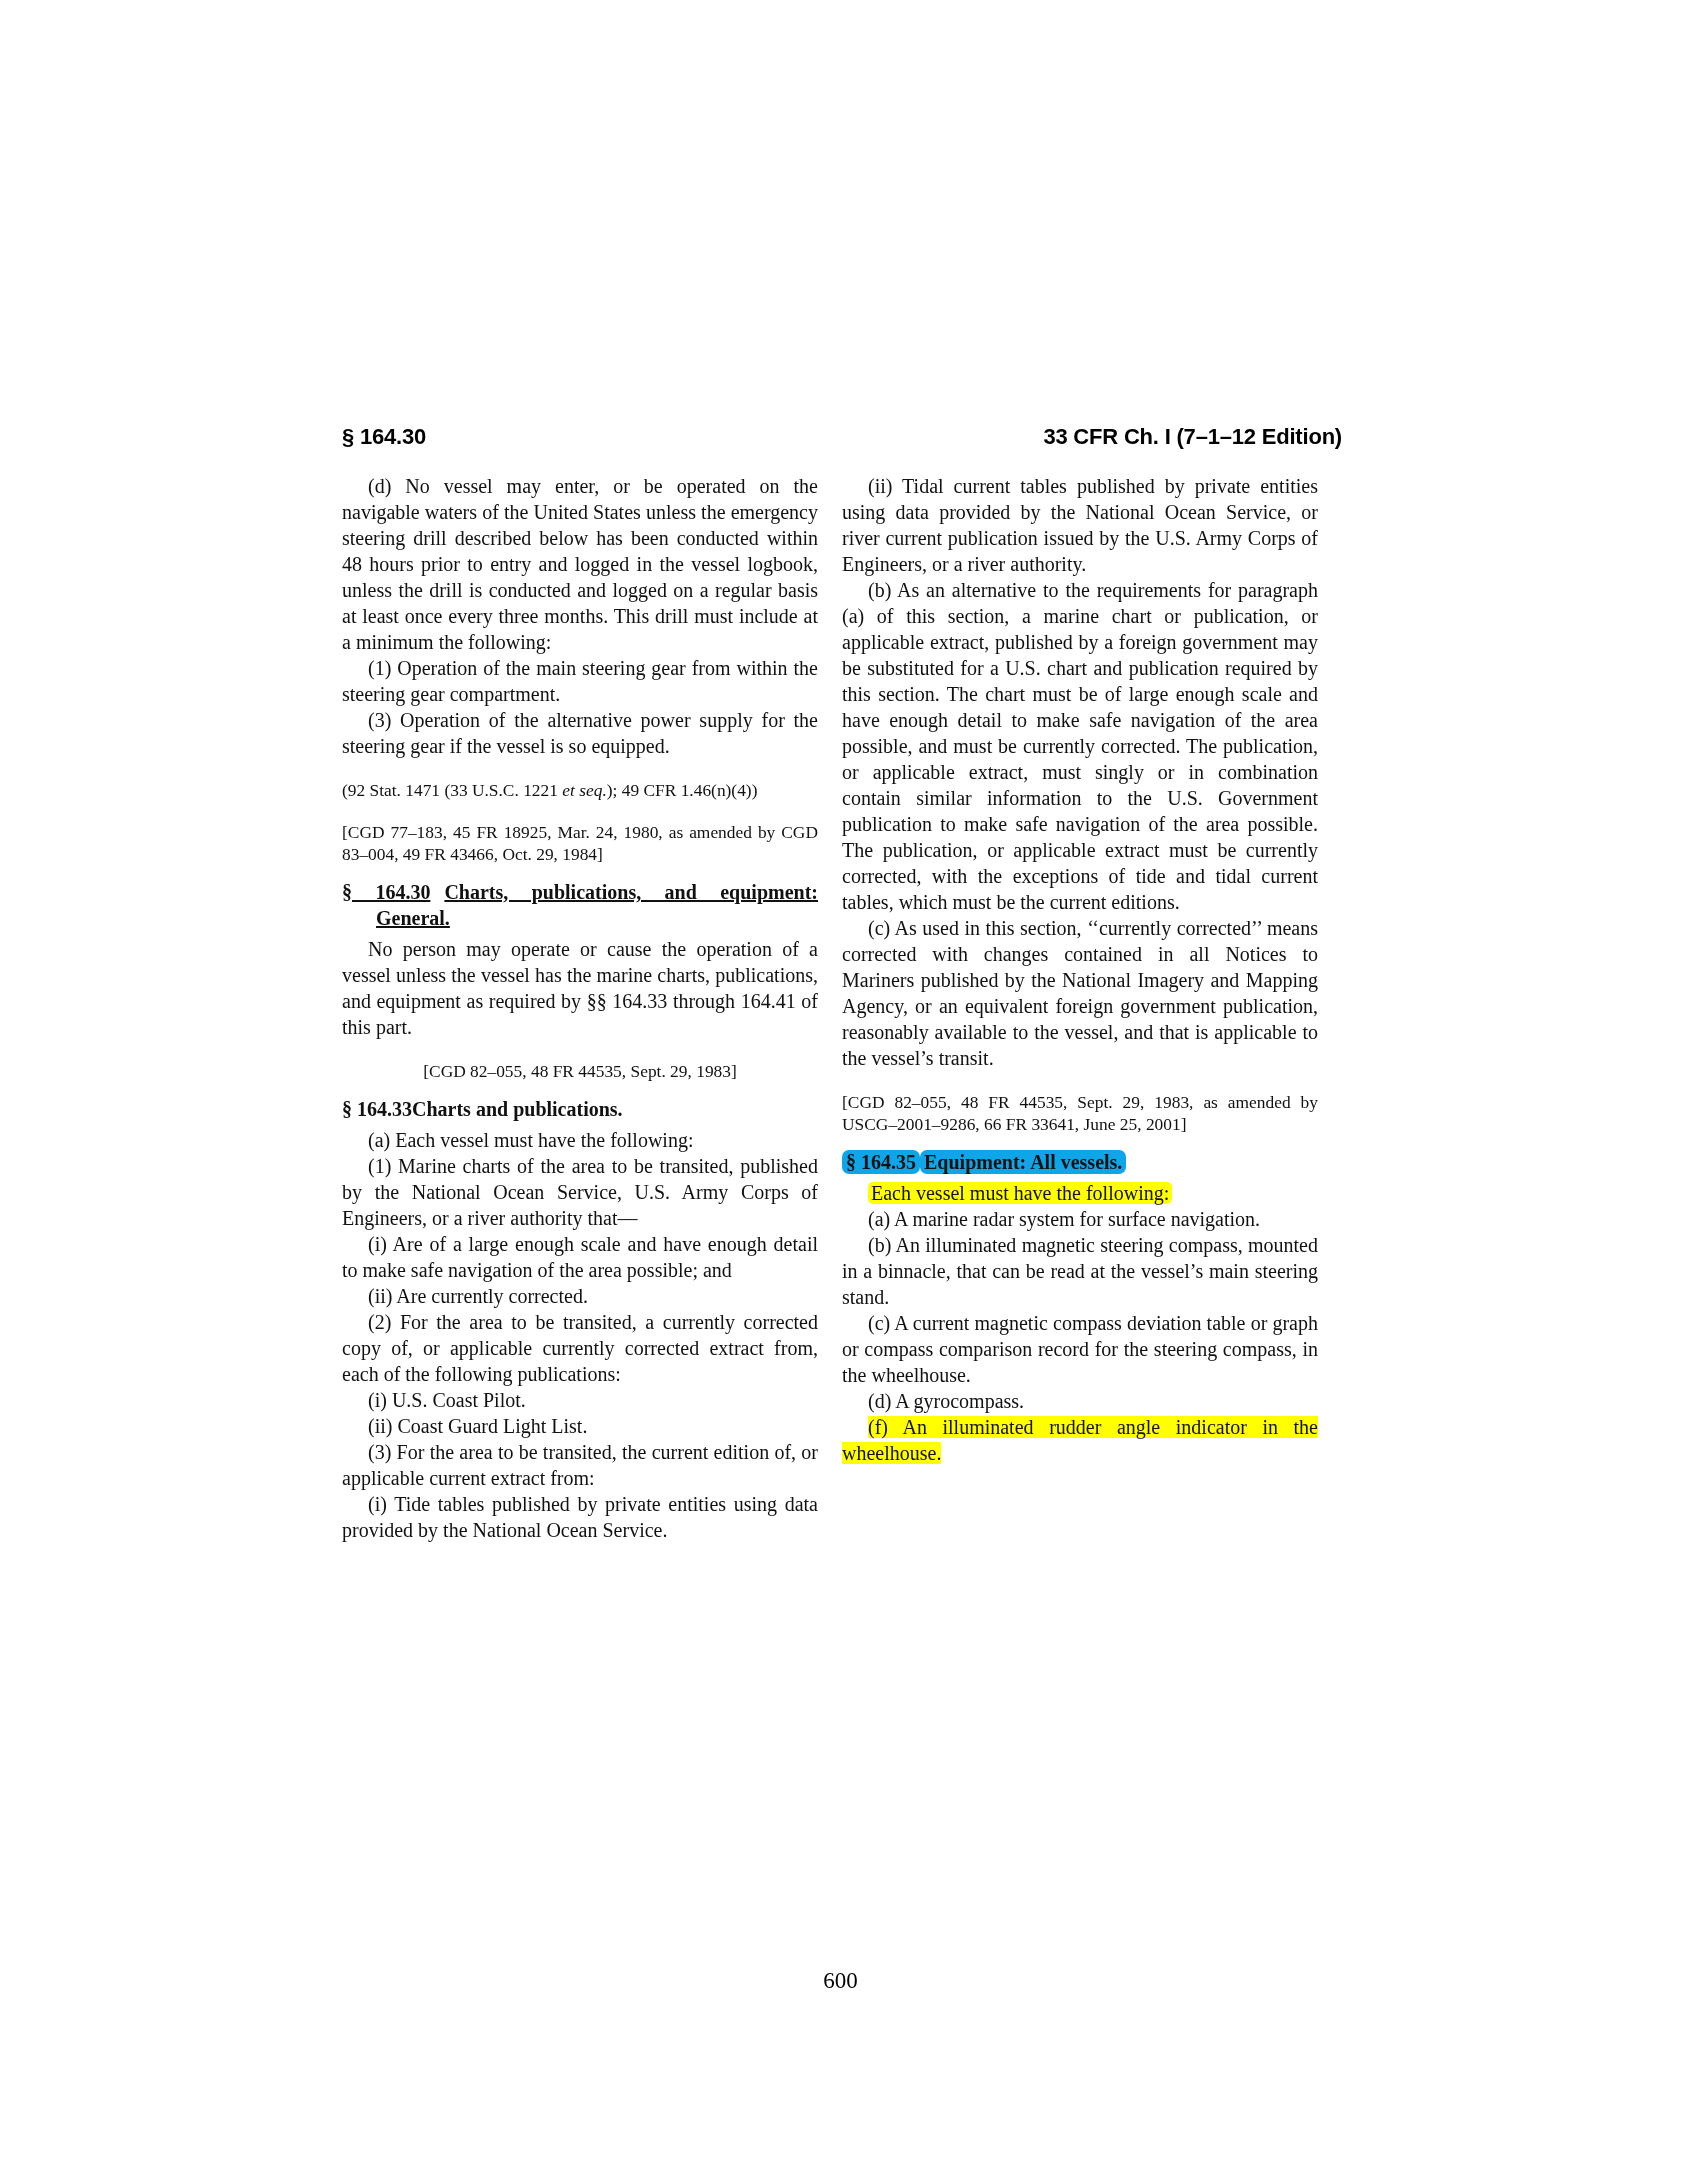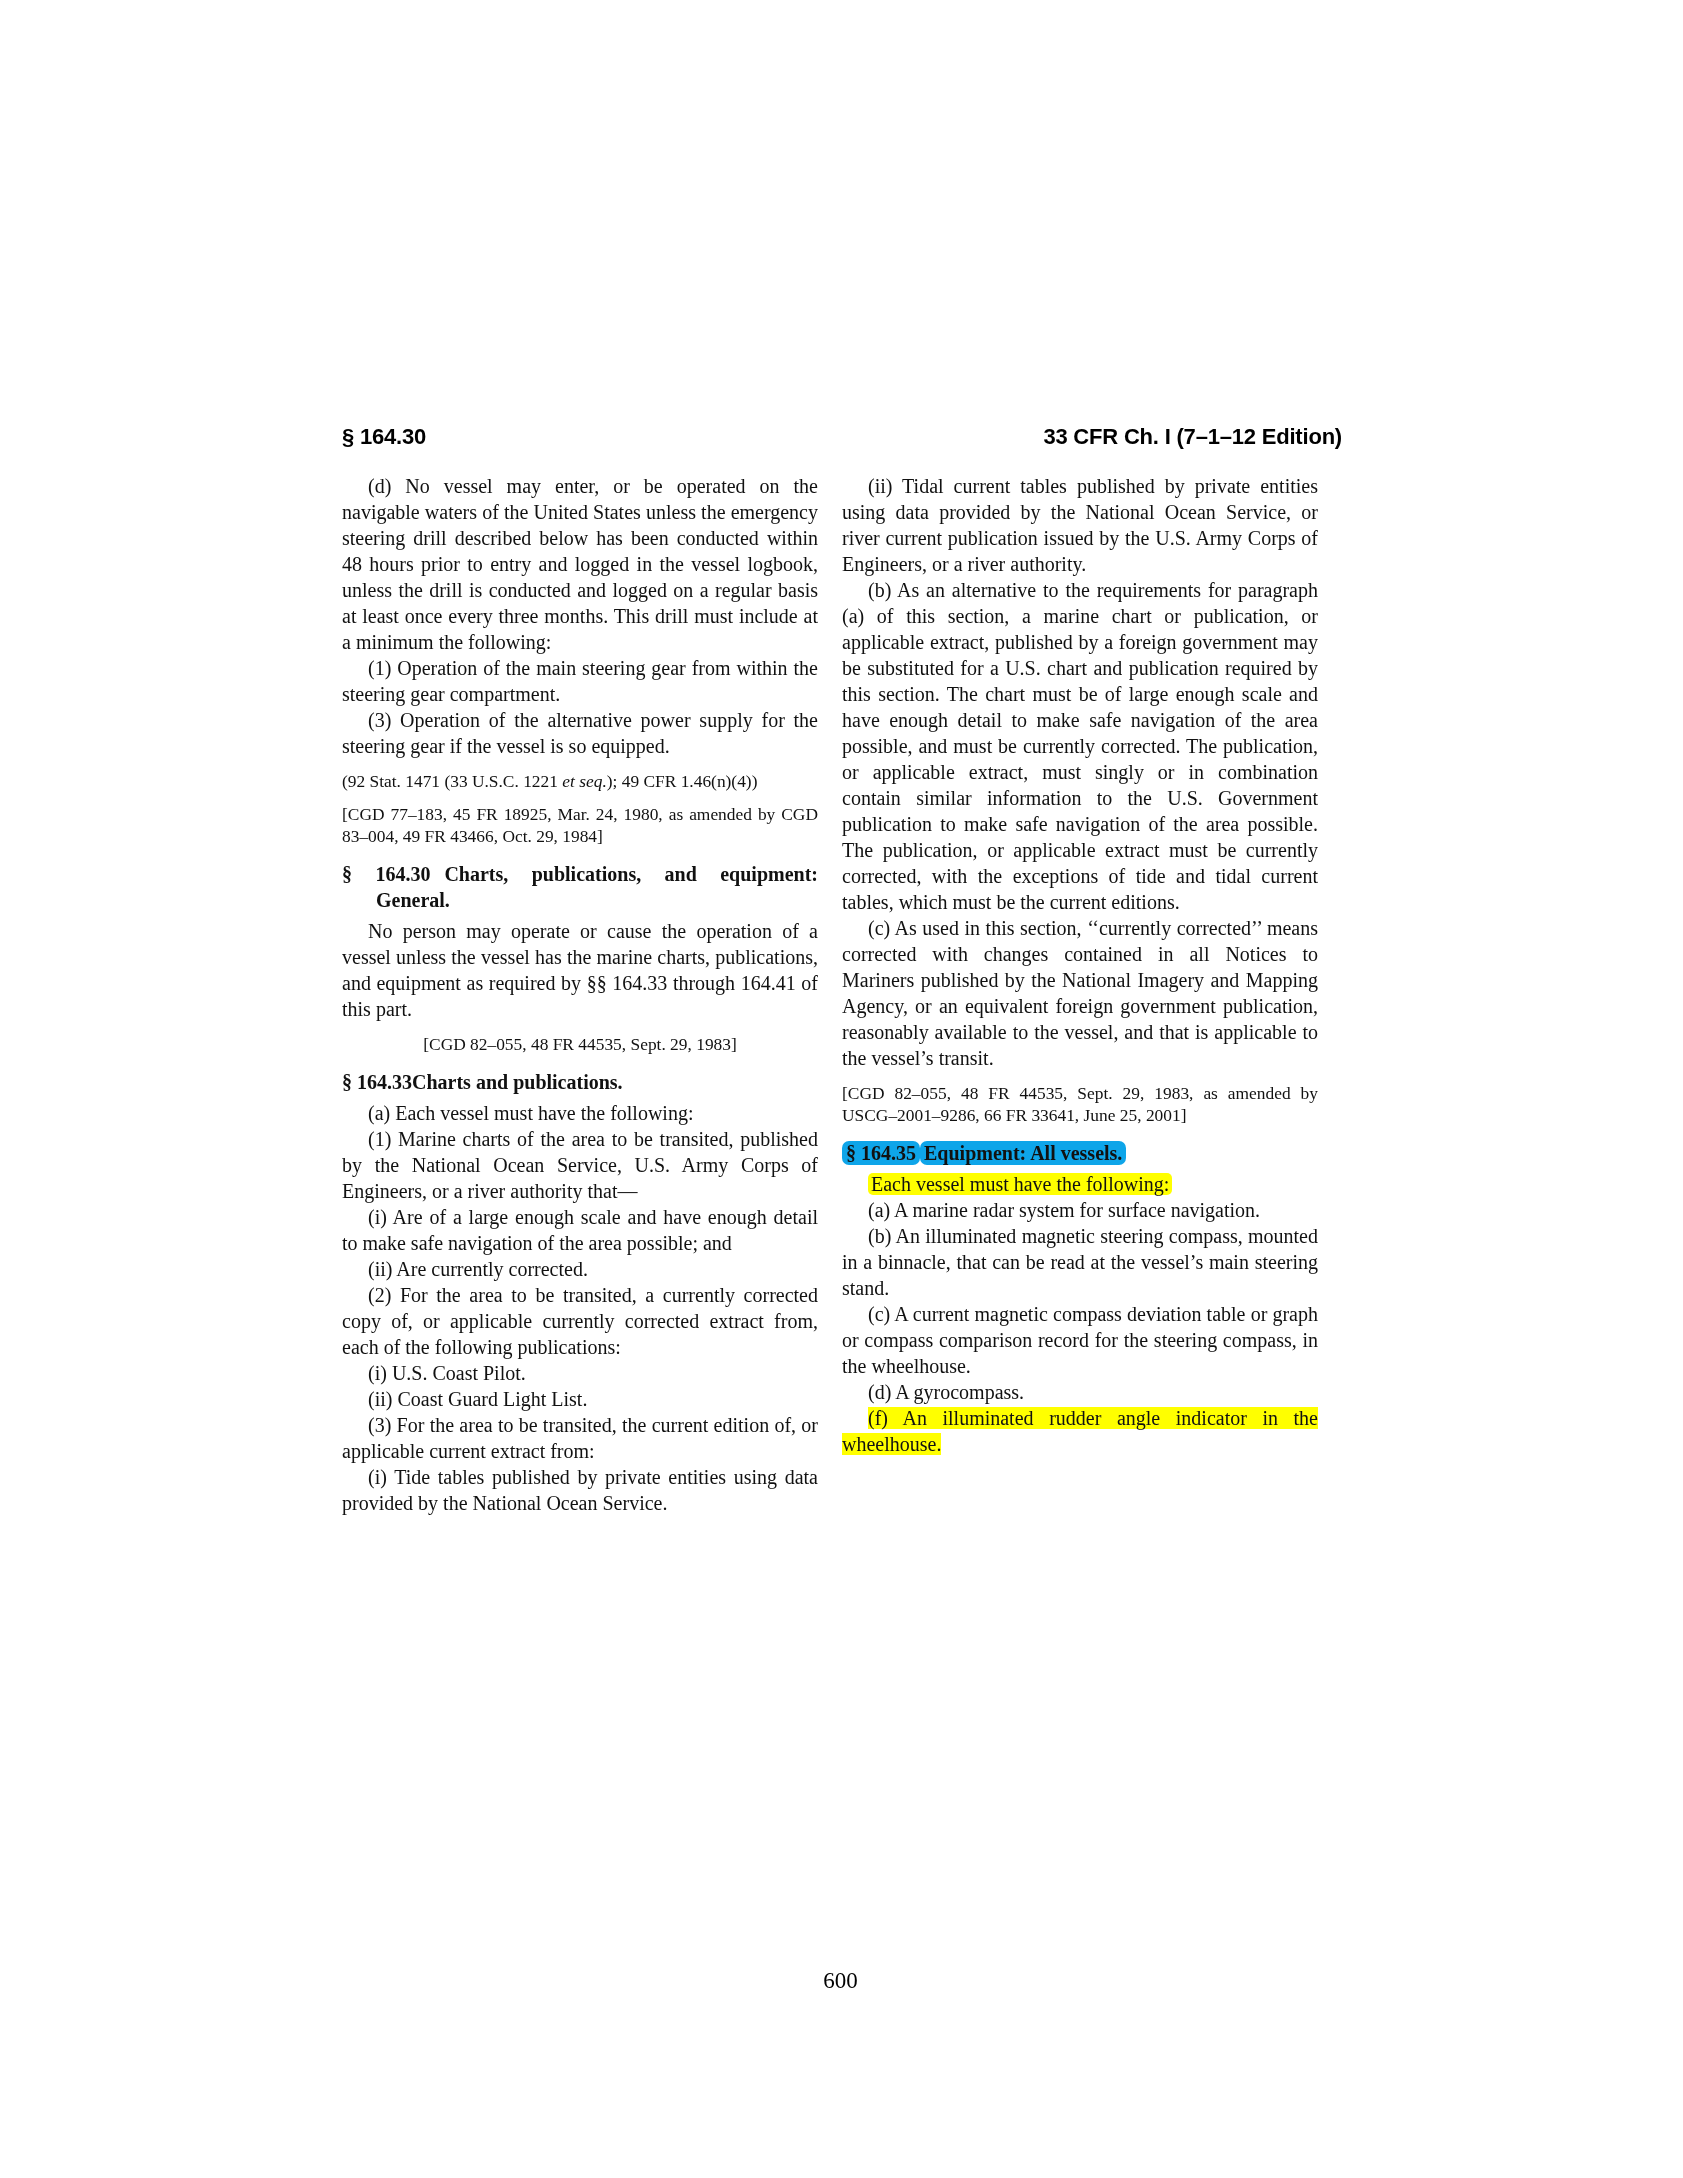--- a/index.html
+++ b/index.html
@@ -102,36 +102,37 @@
   .para {
     text-indent: 26px;
     text-align: justify;
   }
 
   
   .cite {
     font-size: 17.4px;
     line-height: 22px;
     text-align: justify;
-    margin-top: 11px;
+    margin-top: 20px;
     margin-bottom: 11px;
     text-indent: 0;
   }
   .cite.nojust { text-align: center; }
 
   
   .sec-head {
     font-weight: bold;
     font-size: 20px;
     line-height: 26px;
     margin-top: 14px;
     margin-bottom: 5px;
     padding-left: 34px;
     text-indent: -34px;
     text-align: justify;
+    text-decoration: underline;
   }
   .sec-head .sec-num { white-space: nowrap; }
   .sec-head .head-gap { display: inline-block; width: 14px; }
 
   .sec-head-simple {
     font-weight: bold;
     font-size: 20px;
     line-height: 26px;
     margin-top: 14px;
     margin-bottom: 5px;

